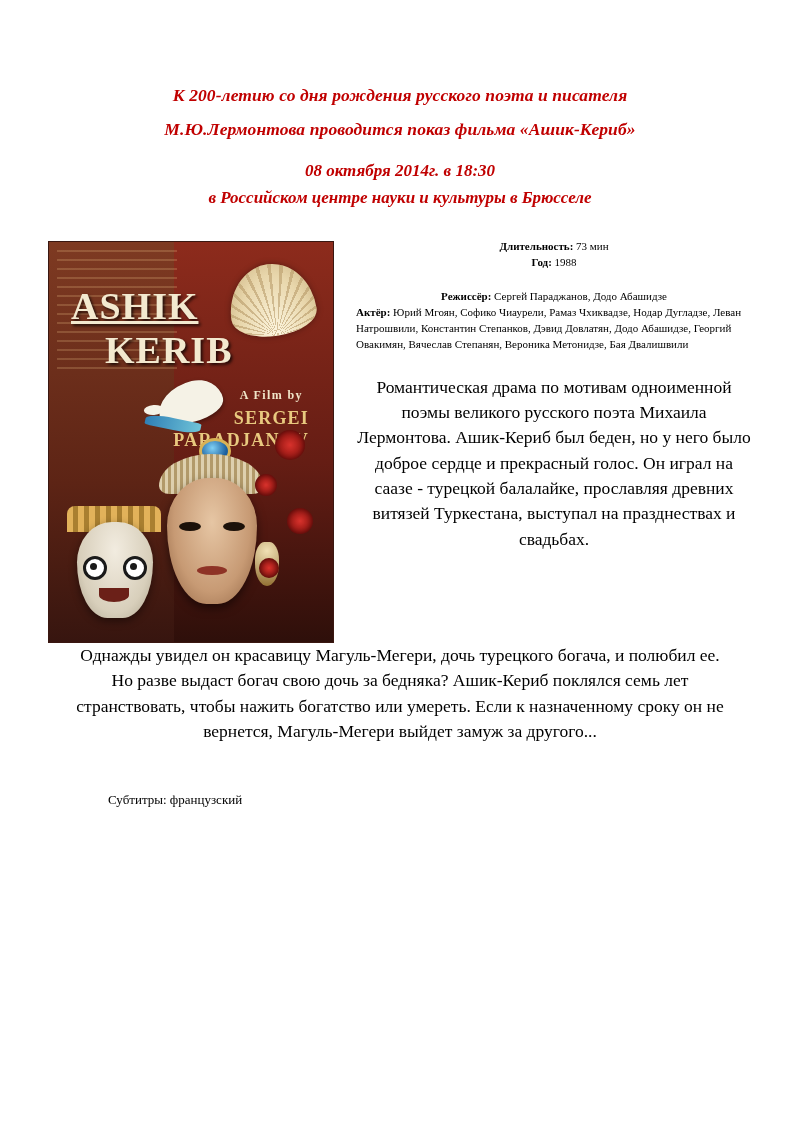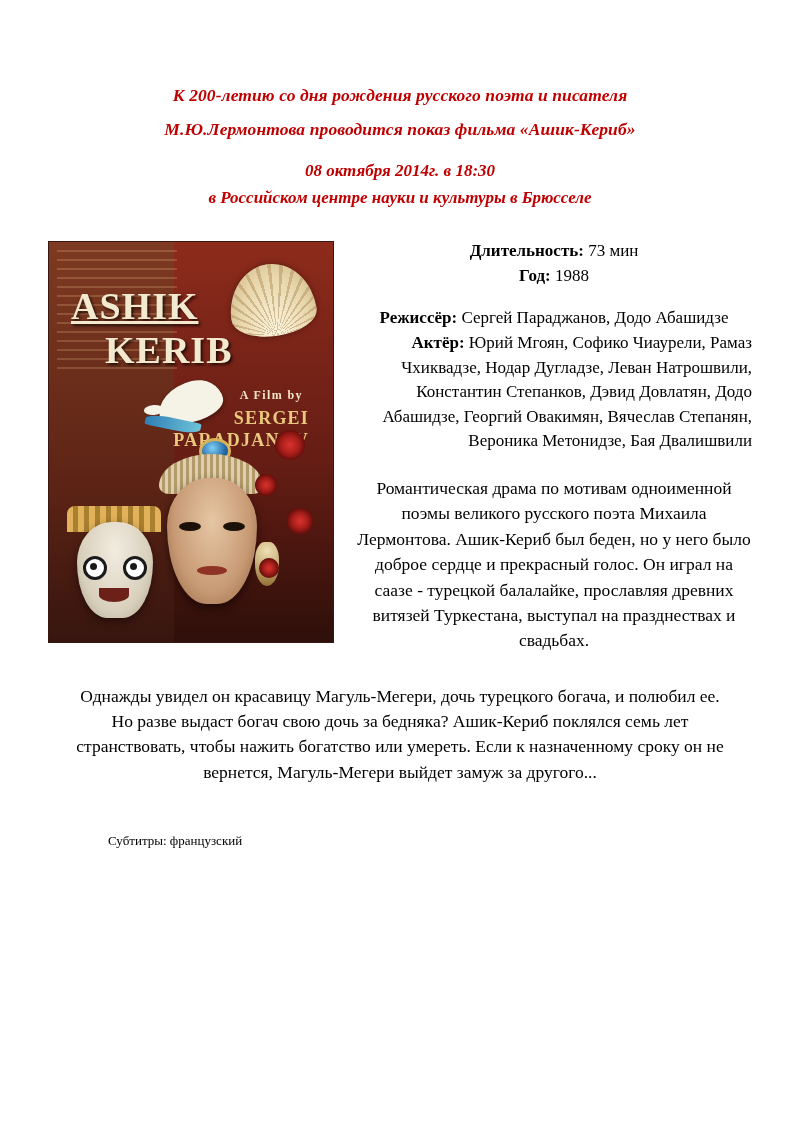--- a/index.html
+++ b/index.html
@@ -278,31 +278,31 @@
   }
   .poster .flower.f1 { right: 28px; top: 188px; }
   .poster .flower.f2 { right: 56px; top: 232px; width: 22px; height: 22px; }
   .poster .flower.f3 { right: 20px; top: 266px; width: 26px; height: 26px; }
   .poster .flower.f4 { right: 54px; top: 316px; width: 20px; height: 20px; }
 
   
   .info {
     overflow: hidden;
     text-align: center;
-    font-size: 17px;
+    font-size: 11px;
     line-height: 1.45;
     padding-top: 2px;
   }
   .info .row {
     margin: 0;
   }
   .info b { font-weight: bold; }
   .info .block-gap { height: 18px; }
   .info .cast {
-    text-align: right;
+    text-align: left;
     font-family: Liberation Serif, serif;
   }
   .info .desc-title {
     font-weight: bold;
     margin-top: 4px;
   }
   .desc-body {
     text-align: center;
     font-size: 17.5px;
     line-height: 1.45;

